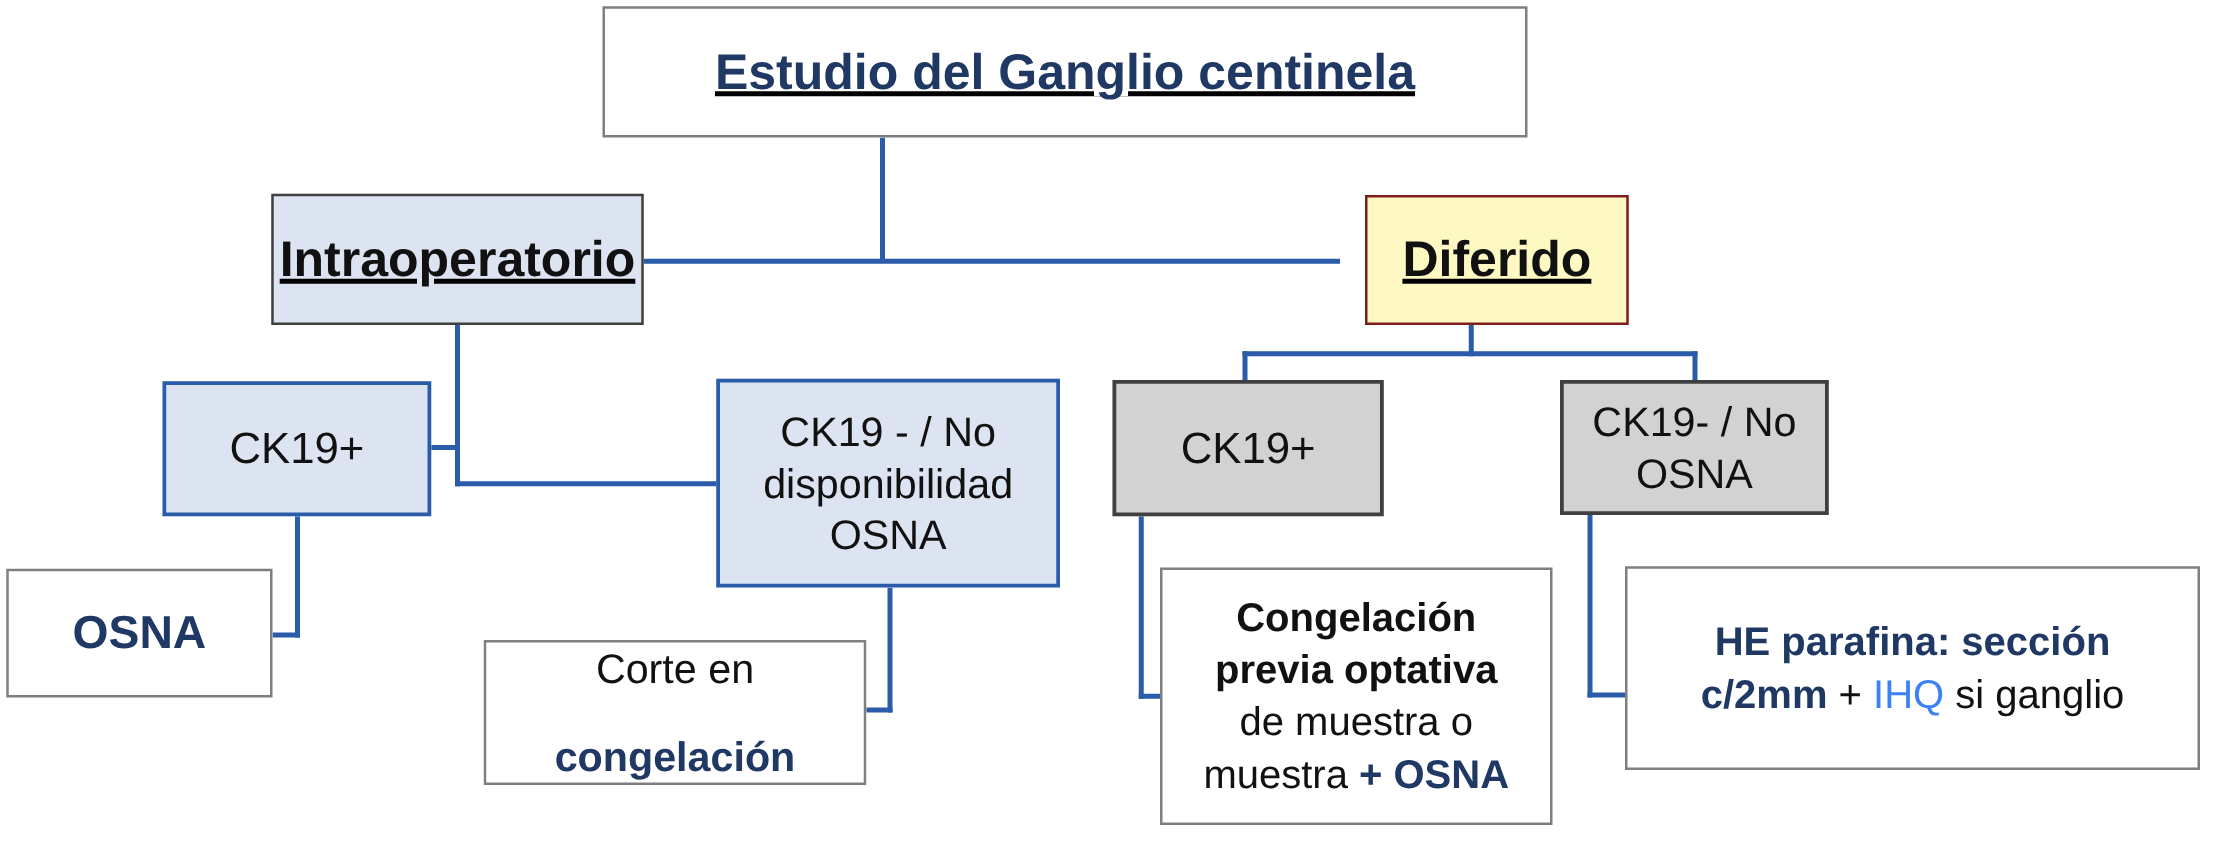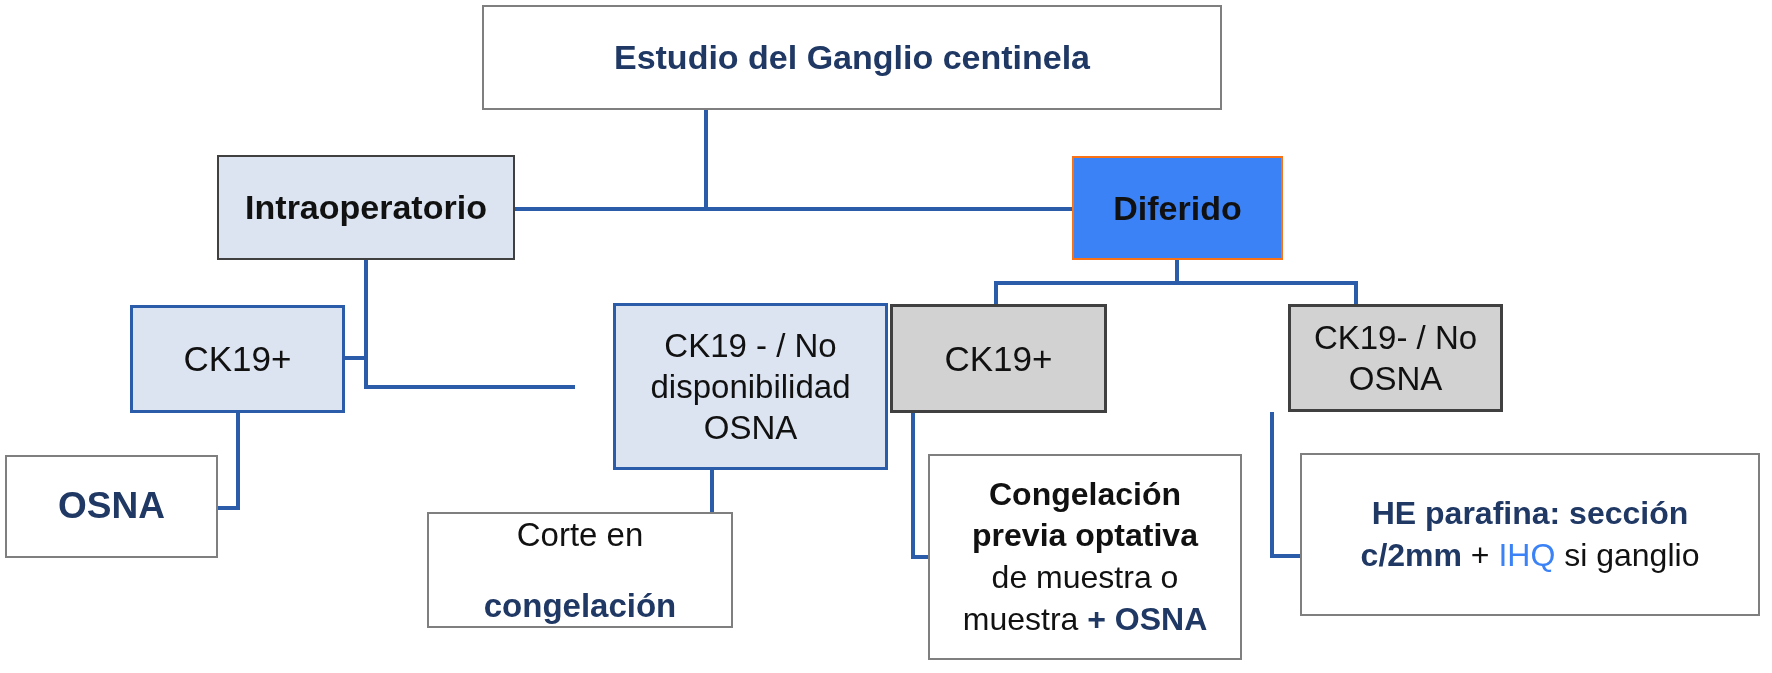--- a/index.html
+++ b/index.html
@@ -19,35 +19,35 @@
     align-items: center;
     justify-content: center;
     text-align: center;
     background: #ffffff;
   }
   .box .ln { display: block; white-space: nowrap; }
   
   .b-white   { border: 2px solid #7f7f7f; background: #ffffff; }
   .b-blue    { border: 3px solid #2a5caa; background: #dce3f1; }
   .b-lav     { border: 2px solid #404040; background: #dce3f1; }
-  .b-gray    { border: 2px solid #f97316; background: #3b82f6; }
+  .b-gray    { border: 2px solid #7f1d1d; background: #fef9c3; margin-left: 20px; }
   .b-gray3   { border: 3px solid #404040; background: #d2d2d2; }
   
   .t-navy-b  { color: #1f3864; font-weight: bold; }
   .t-black-b { color: #111111; font-weight: bold; }
   .t-black   { color: #111111; font-weight: normal; }
   .navy-b    { color: #1f3864; font-weight: bold; }
   .blk-b     { color: #3b82f6; font-weight: normal; }
   .blk       { color: #111111; font-weight: normal; }
   
   .line { position: absolute; background: #2a5caa; }
   
-  .fs-title { font-size: 34px; line-height: 1.2; }
+  .fs-title { font-size: 40px; line-height: 1.2; text-decoration: underline; }
   .fs-node  { font-size: 35px; line-height: 1.2; }
-  .fs-node3 { font-size: 33px; line-height: 1.25; margin-left: 40px; }
+  .fs-node3 { font-size: 33px; line-height: 1.25; }
   .fs-leaf  { font-size: 32px; line-height: 1.3; }
   .fs-osna  { font-size: 37px; line-height: 1.2; }
 </style>
 </head>
 <body>
 
 <div class="canvas">
 
   <div class="line" style="left:704px; top:110px; width:4px;  height:99px;"></div>
   <div class="line" style="left:515px; top:207px; width:557px; height:4px;"></div>

